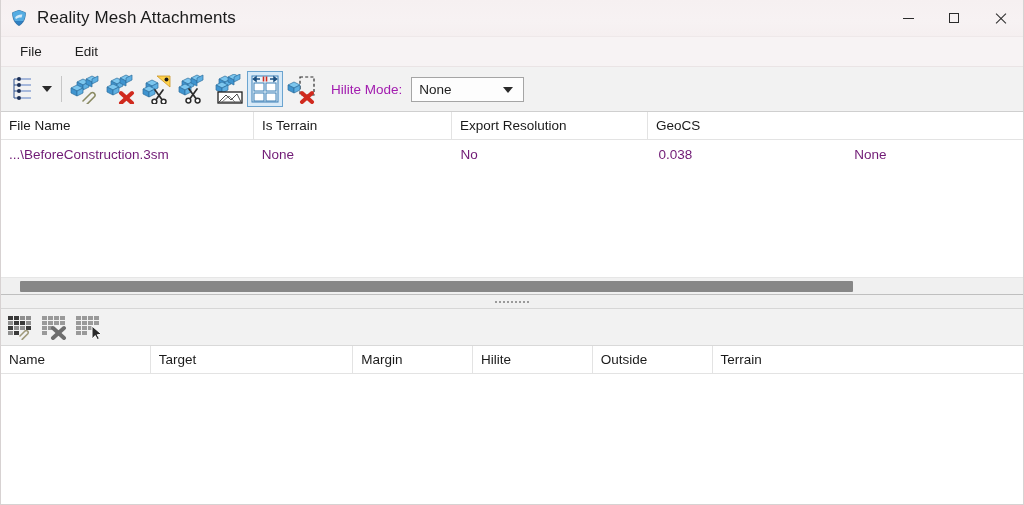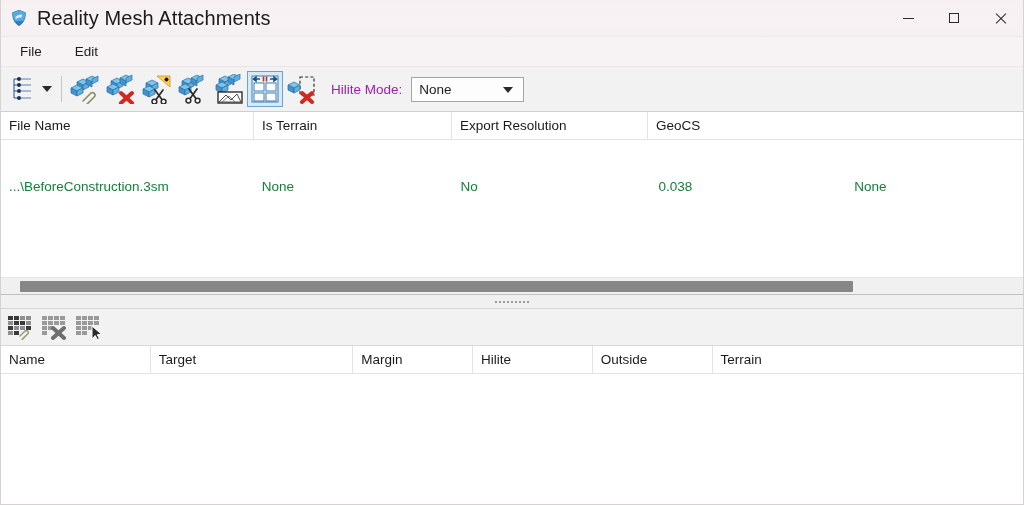--- a/index.html
+++ b/index.html
@@ -30,21 +30,21 @@
     border-bottom: 1px solid #eee8e9;
     position: relative;
   }
   .title-icon {
     width: 18px; height: 18px;
     margin-left: 9px; margin-right: 9px;
     position: relative;
     flex: 0 0 auto;
   }
   .title-text {
-    font-size: 20px;
+    font-size: 17px;
     color: #1b1b1b;
     letter-spacing: .1px;
     white-space: nowrap;
   }
   .win-controls {
     margin-left: auto;
     display: flex;
     height: 37px;
   }
   .win-btn {
@@ -159,21 +159,20 @@
     left: 134px; top: 68px;
     width: 44px; height: 44px;
   }
 
   
   .grid-panel {
     background: #ffffff;
     display: flex;
     flex-direction: column;
     overflow: hidden;
-    gap: 32px;
   }
   .panel-top { flex: 0 0 165px; position: relative; }
   .hdr-row {
     display: flex;
     height: 28px;
     border-bottom: 1px solid #e3e3e3;
     background: #ffffff;
     flex: 0 0 auto;
   }
   .hdr-cell {
@@ -189,21 +188,21 @@
     white-space: nowrap;
   }
   .hdr-cell:last-child { border-right: none; }
   .body-row {
     display: flex;
     height: 29px;
     flex: 0 0 auto;
   }
   .body-cell {
     font-size: 13.5px;
-    color: #15803d;
+    color: #701a75;
     display: flex;
     align-items: center;
     padding-left: 8px;
     overflow: hidden;
     white-space: nowrap;
     cursor: default;
   }
   .rows-area { flex: 1 1 auto; background: #fff; }
 
   

